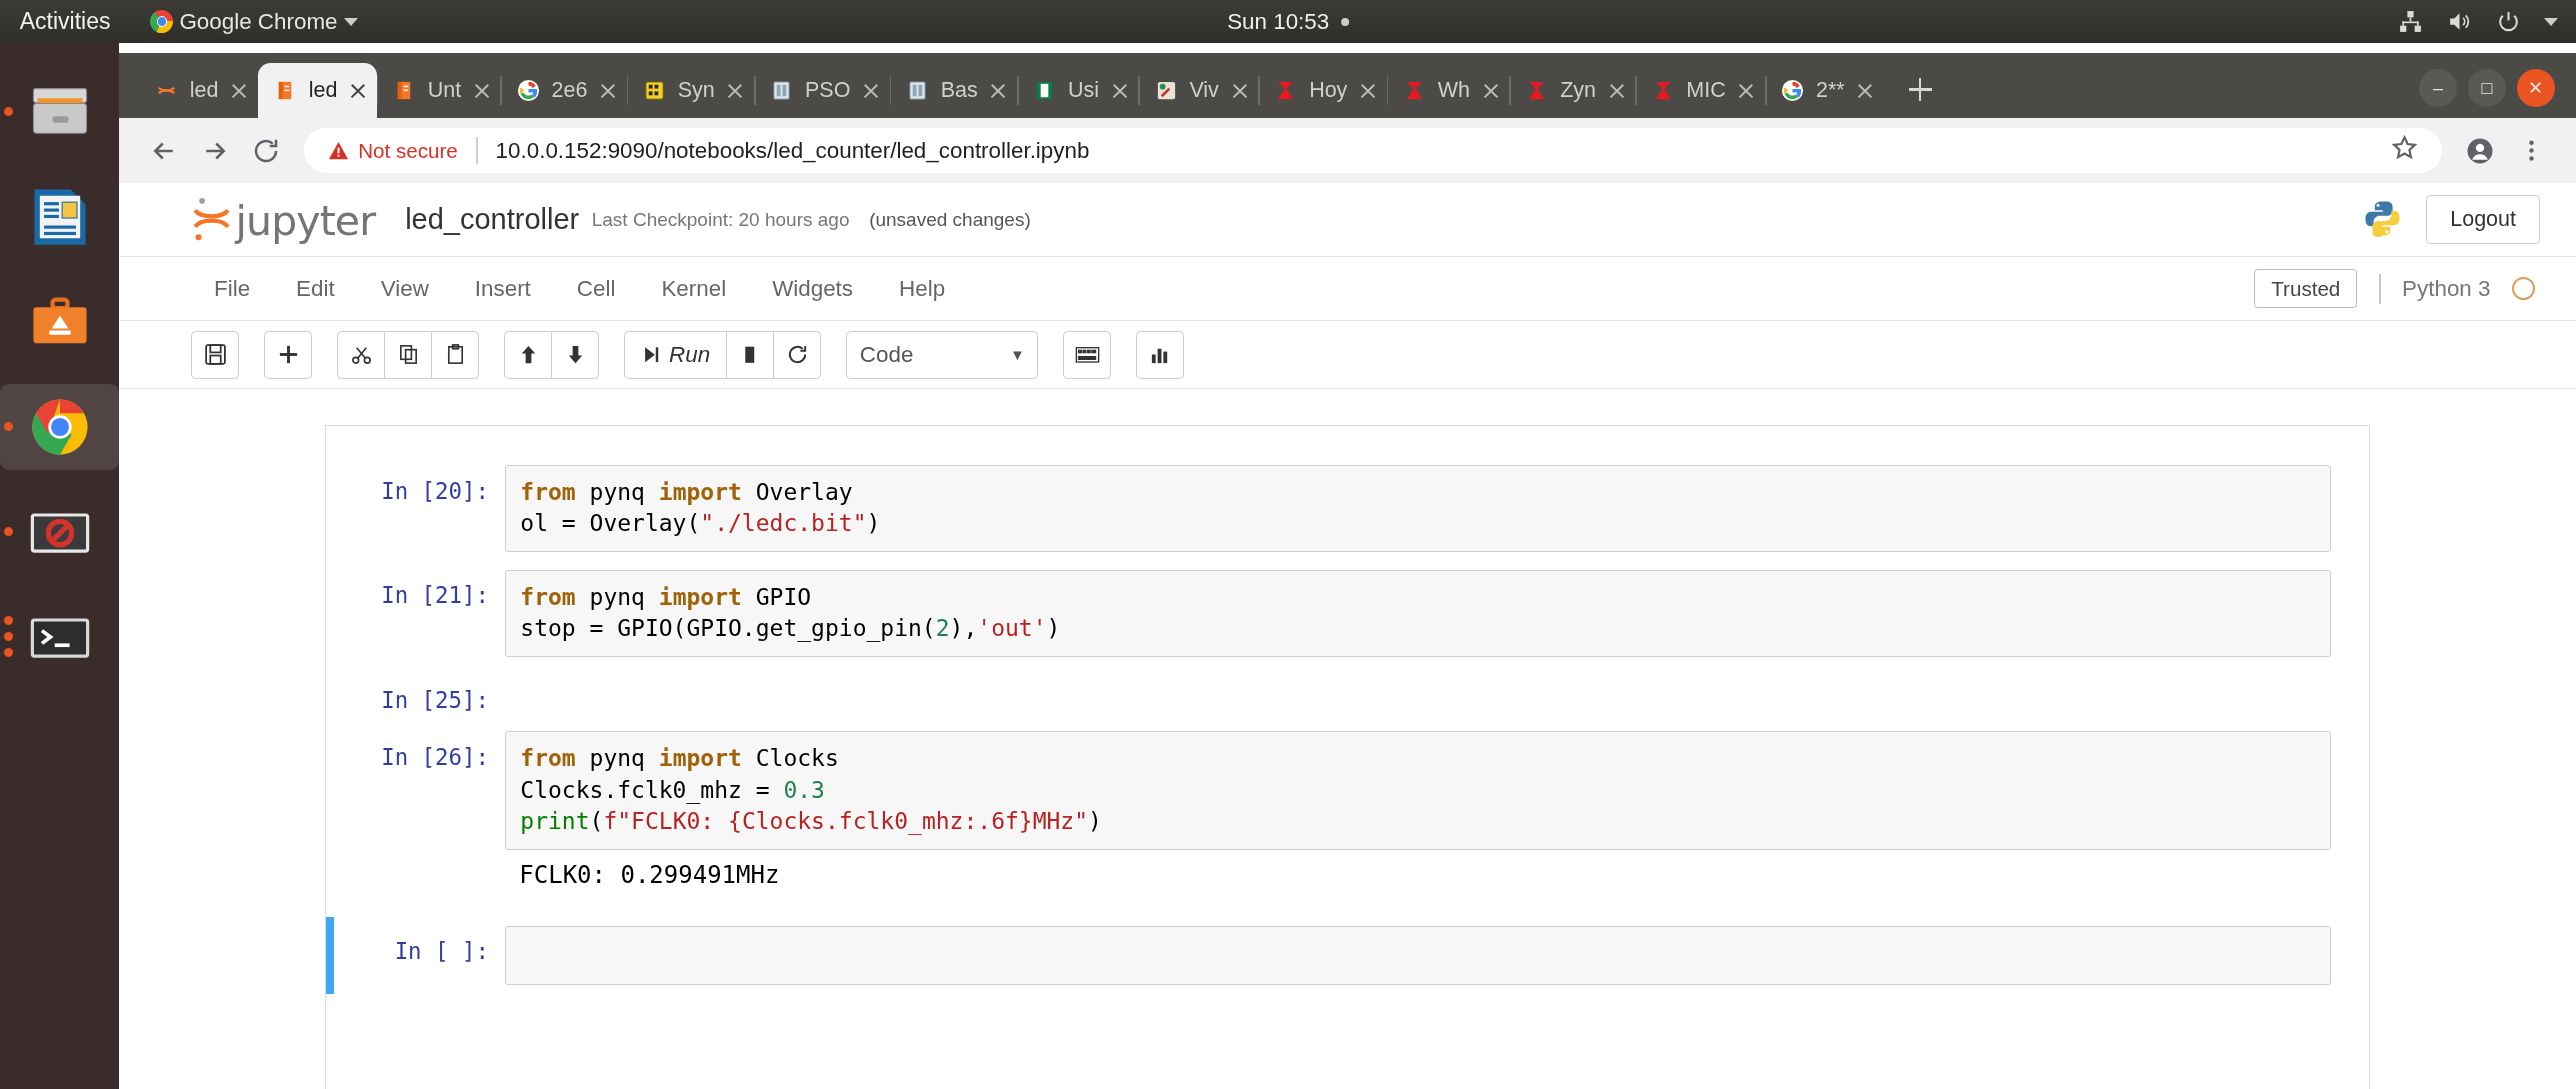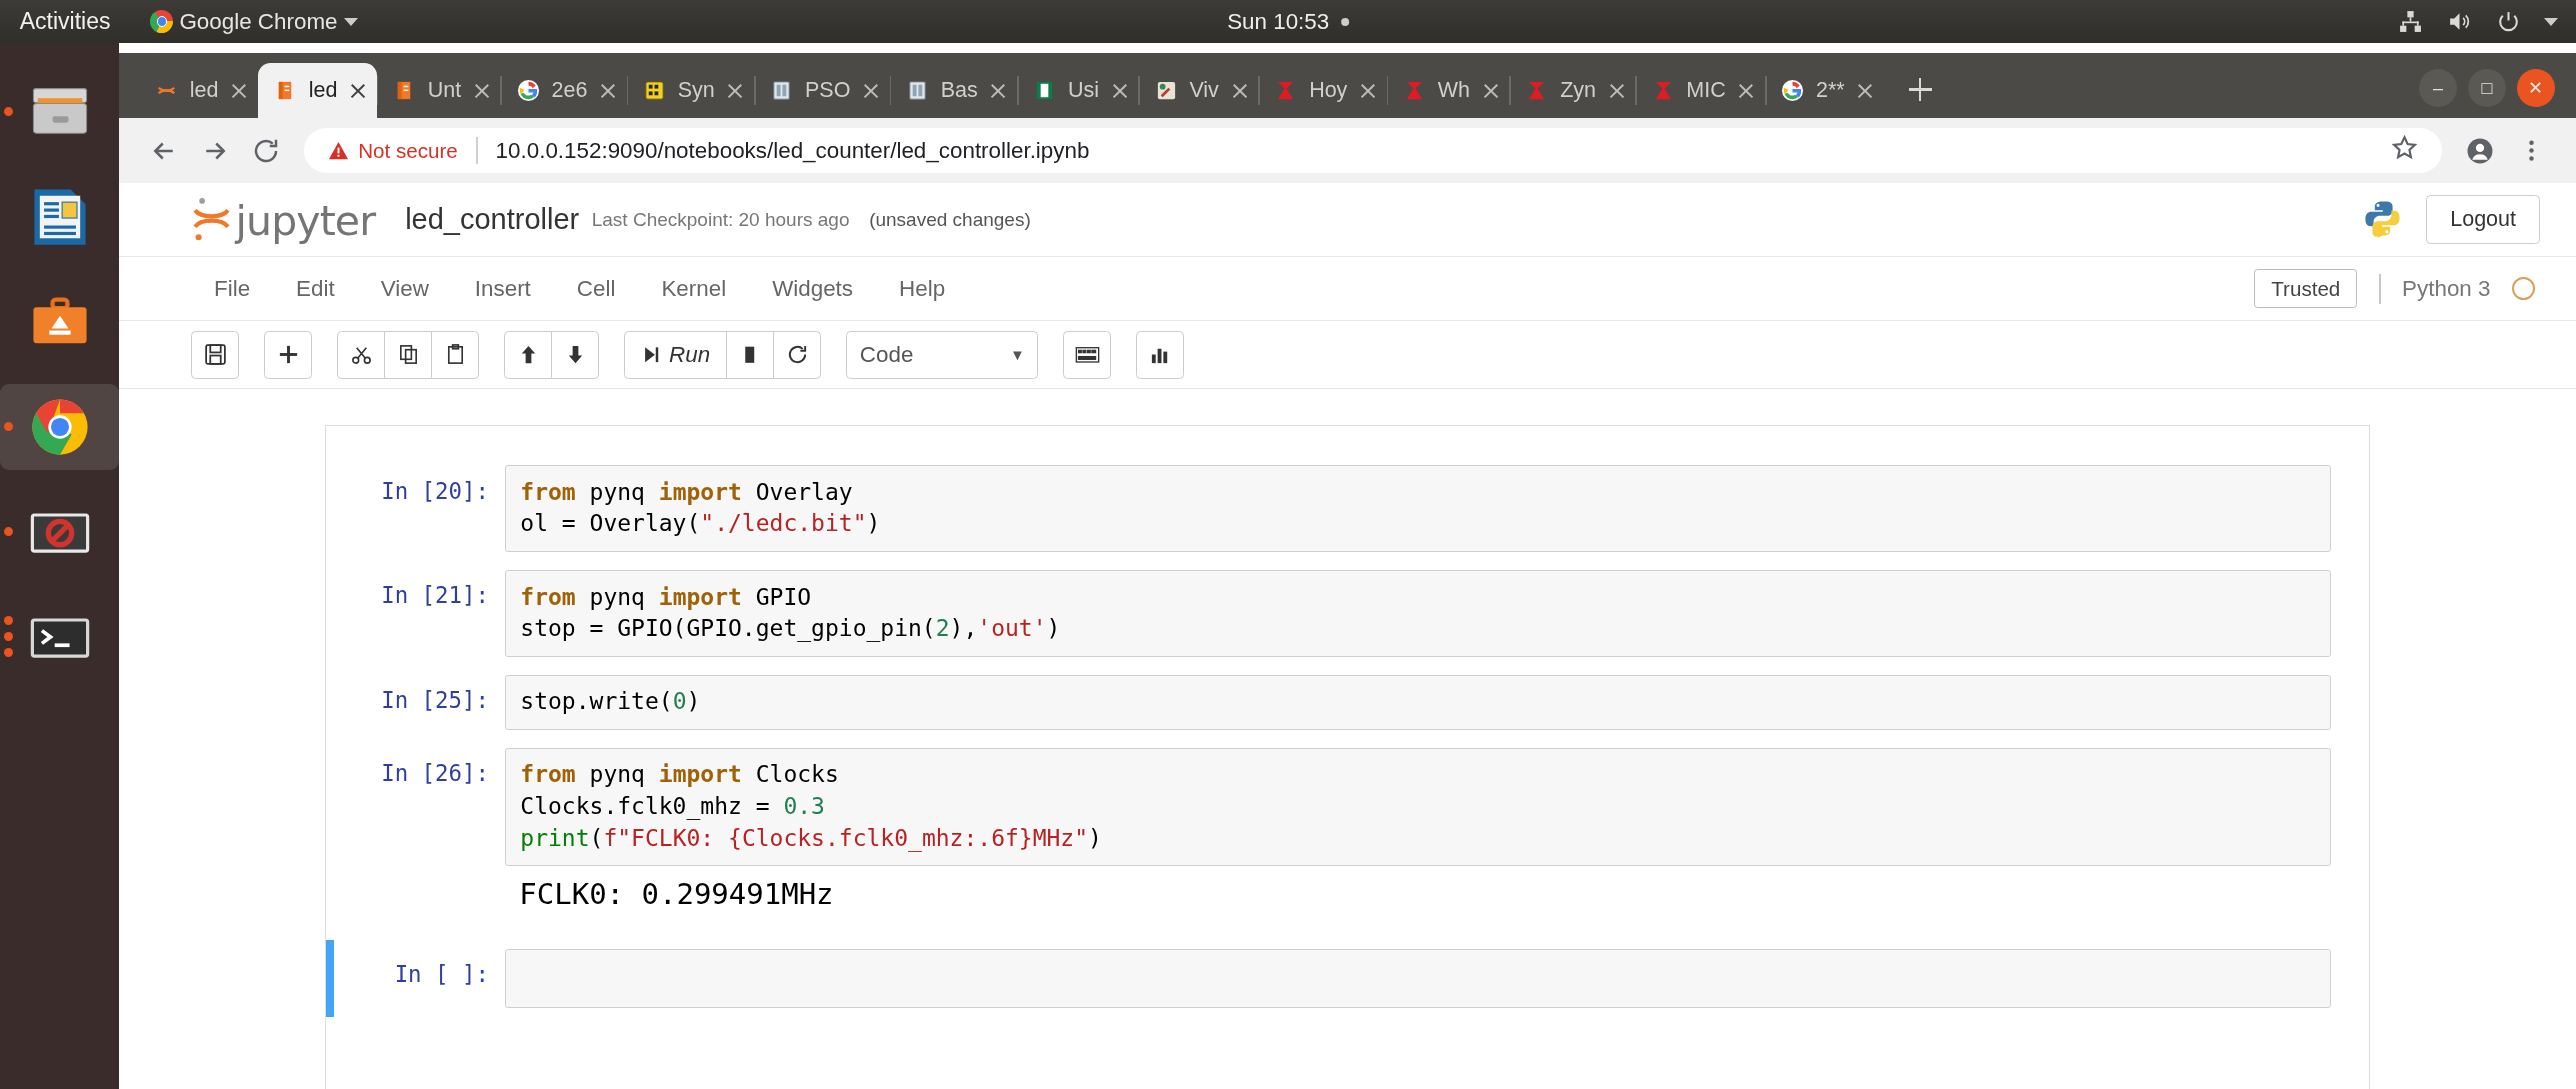--- a/index.html
+++ b/index.html
@@ -142,21 +142,21 @@
     border-radius: 2.7px; padding: 10.7px 14.3px; }
   .input-area.empty { height: 59px; }
   .code { font-family: "DejaVu Sans Mono", monospace; font-size: 23px;
     line-height: 1.38; color: #000; white-space: pre; }
   .k { color: #a16207; font-weight: bold; }
   .s { color: #ba2121; }
   .n { color: #208050; }
   .f { color: #008000; }
   .out-row { display: flex; padding: 1.8px 38px 5.4px 23px; border-left: 8px solid transparent; }
   .out-prompt { width: 148px; flex: 0 0 148px; }
-  .out-text { font-family: "DejaVu Sans Mono", monospace; font-size: 29px;
+  .out-text { font-family: "DejaVu Sans Mono", monospace; font-size: 24px;
     color: #000; padding-left: 14.3px; white-space: pre; }
 </style>
 </head>
 <body>
 
 <div id="gnome-topbar">
   <div id="activities">Activities</div>
   <div id="app-menu">
     <span class="chrome-dot"></span>
     <span>Google Chrome</span>
@@ -681,23 +681,20 @@
         <div class="cell">
           <div class="prompt">In [21]:</div>
           <div class="input-area">
             <div class="code"><span class="k">from</span> pynq <span class="k">import</span> GPIO</div>
             <div class="code">stop = GPIO(GPIO.get_gpio_pin(<span class="n">2</span>),<span class="s">'out'</span>)</div>
           </div>
         </div>
 
         <div class="cell">
           <div class="prompt">In [25]:</div>
-          <div class="input-area">
-            <div class="code">stop.write(<span class="n">0</span>)</div>
-          </div>
         </div>
 
         <div class="cell">
           <div class="prompt">In [26]:</div>
           <div class="input-area">
             <div class="code"><span class="k">from</span> pynq <span class="k">import</span> Clocks</div>
             <div class="code">Clocks.fclk0_mhz = <span class="n">0.3</span></div>
             <div class="code"><span class="f">print</span>(<span class="s">f"FCLK0: {Clocks.fclk0_mhz:.6f}MHz"</span>)</div>
           </div>
         </div>

